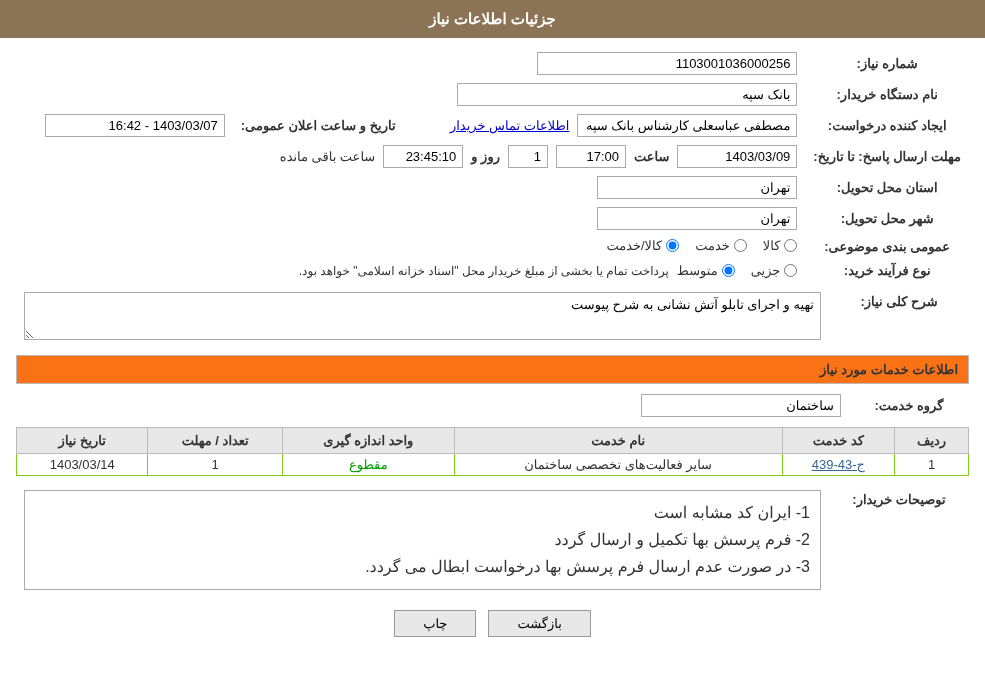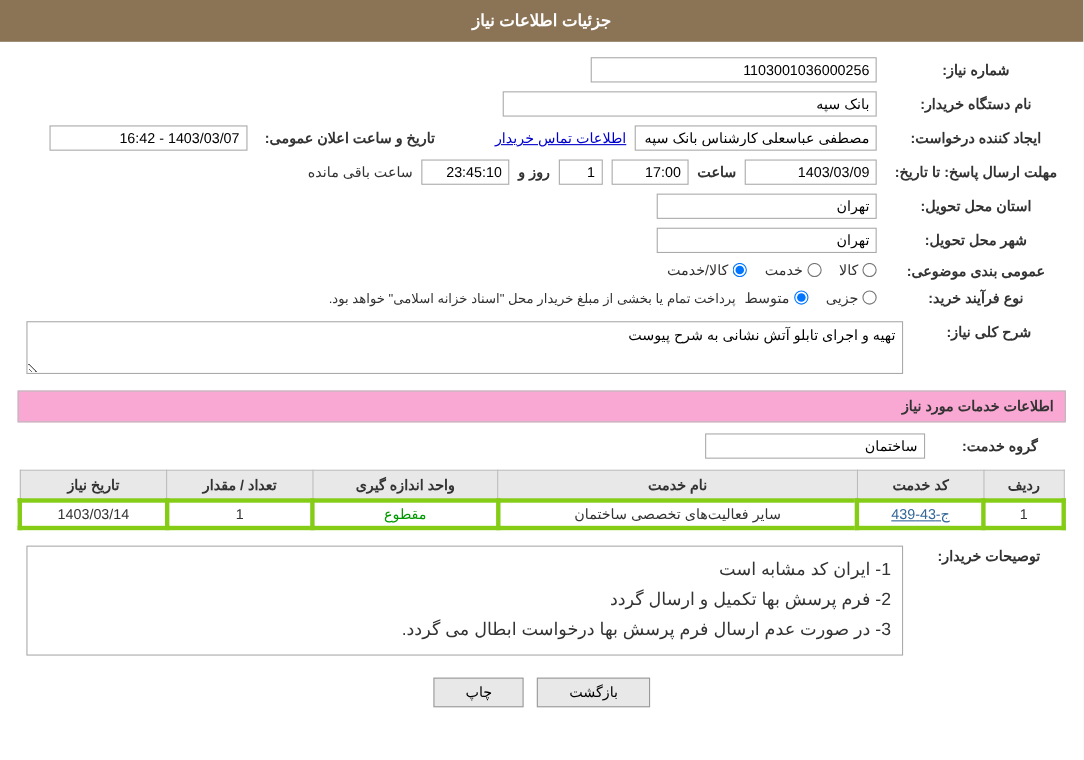--- a/index.html
+++ b/index.html
@@ -21,21 +21,21 @@
       color: #fff;
       text-align: center;
       padding: 10px 16px;
       font-size: 15px;
       font-weight: bold;
     }
     .main-content {
       padding: 10px 16px;
     }
     .section-title {
-      background: #f9a8d4;
+      background: #f97316;
       padding: 6px 10px;
       font-weight: bold;
       font-size: 13px;
       margin: 8px 0 6px 0;
       border: 1px solid #bbb;
     }
     .info-table {
       width: 100%;
       border-collapse: collapse;
       margin-bottom: 6px;
@@ -104,21 +104,21 @@
       font-size: 13px;
     }
     .services-table th {
       background: #e8e8e8;
       border: 1px solid #bbb;
       padding: 5px 8px;
       text-align: center;
       font-weight: bold;
     }
     .services-table td {
-      border: 4px solid #84cc16;
+      border: 1px solid #84cc16;
       padding: 3px 8px;
       text-align: center;
     }
     .service-code {
       color: #336699;
       text-decoration: underline;
     }
     .buyer-notes {
       border: 1px solid #aaa;
       background: #fff;
@@ -293,21 +293,21 @@
       </tbody>
     </table>
 
     <table class="services-table">
       <thead>
         <tr>
           <th>ردیف</th>
           <th>کد خدمت</th>
           <th>نام خدمت</th>
           <th>واحد اندازه گیری</th>
-          <th>تعداد / مقدار</th>
+          <th>تعداد / مهلت</th>
           <th>تاریخ نیاز</th>
         </tr>
       </thead>
       <tbody id="services-tbody">
       <tr>
       <td>1</td>
       <td><span class="service-code">ج-43-439</span></td>
       <td>سایر فعالیت‌های تخصصی ساختمان</td>
       <td><span style="color:#009900;">مقطوع</span></td>
       <td>1</td>

